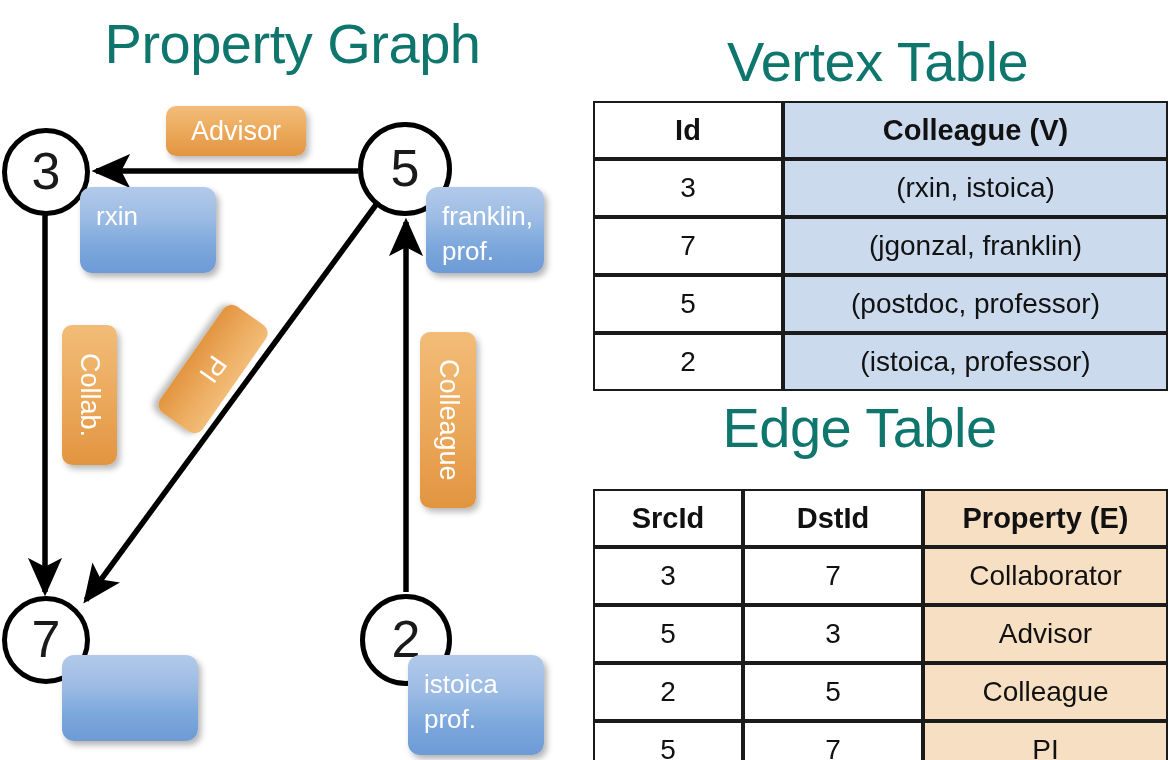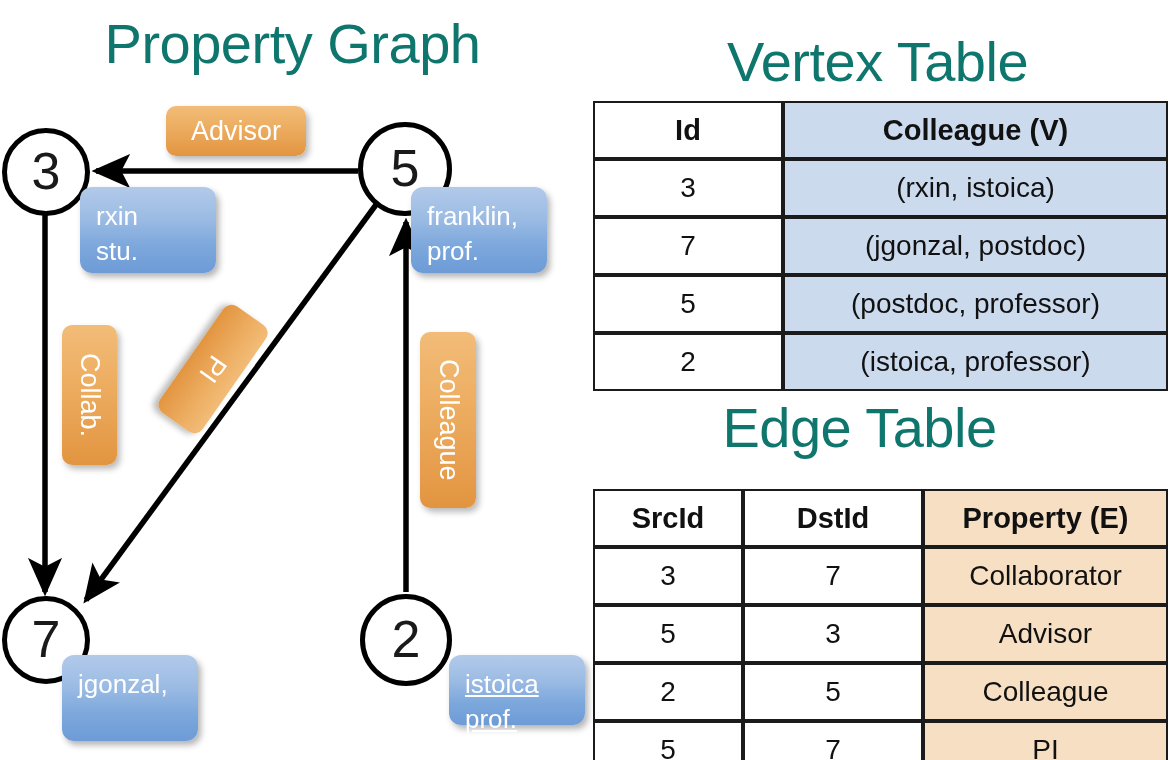--- a/index.html
+++ b/index.html
@@ -78,23 +78,23 @@
     color: #ffffff;
     font-family: "Liberation Sans", sans-serif;
     font-weight: 300;
     font-size: 26px;
     line-height: 1.35;
     padding: 12px 0 0 16px;
     box-sizing: border-box;
     z-index: 5;
   }
   #vbox-rxin     { left: 62px;  top: 187px; width: 136px; height: 86px; margin-left: 18px; }
-  #vbox-franklin { left: 411px; top: 187px; width: 136px; height: 86px; }
+  #vbox-franklin { left: 426px; top: 187px; width: 118px; height: 86px; }
   #vbox-jgonzal  { left: 62px;  top: 655px; width: 136px; height: 86px; }
-  #vbox-istoica  { left: 449px; top: 655px; width: 136px; height: 70px; text-decoration: underline; }
+  #vbox-istoica  { left: 408px; top: 655px; width: 136px; height: 100px; }
 
   .prop-box-blue .line { display: block; }
 
   
   .edge-label-orange {
     position: absolute;
     border-radius: 10px;
     background: linear-gradient(to bottom, #f2bc78 0%, #edae62 40%, #e69d4c 80%, #e2953f 100%);
     box-shadow: 3px 4px 6px rgba(0,0,0,0.28);
     color: #ffffff;
@@ -204,28 +204,26 @@
   </div>
   <div class="vertex-node" id="node-7">
     <span class="vertex-id">7</span>
   </div>
   <div class="vertex-node" id="node-2">
     <span class="vertex-id">2</span>
   </div>
 
   <div class="prop-box-blue" id="vbox-rxin">
     <span class="line">rxin</span>
-    <span class="line">stu.</span>
   </div>
   <div class="prop-box-blue" id="vbox-franklin">
     <span class="line">franklin,</span>
     <span class="line">prof.</span>
   </div>
   <div class="prop-box-blue" id="vbox-jgonzal">
-    <span class="line">jgonzal,</span>
   </div>
   <div class="prop-box-blue" id="vbox-istoica">
     <span class="line">istoica</span>
     <span class="line">prof.</span>
   </div>
 
   <div class="edge-label-orange" id="elabel-advisor">
     <span>Advisor</span>
   </div>
   <div class="edge-label-orange" id="elabel-collab">
@@ -251,21 +249,21 @@
       <th class="cell-blue">Colleague (V)</th>
     </tr>
   </thead>
   <tbody>
     <tr>
       <td>3</td>
       <td class="cell-blue">(rxin, istoica)</td>
     </tr>
     <tr>
       <td>7</td>
-      <td class="cell-blue">(jgonzal, postdoc)</td>
+      <td class="cell-blue">(jgonzal, franklin)</td>
     </tr>
     <tr>
       <td>5</td>
       <td class="cell-blue">(postdoc, professor)</td>
     </tr>
     <tr>
       <td>2</td>
       <td class="cell-blue">(istoica, professor)</td>
     </tr>
   </tbody>

